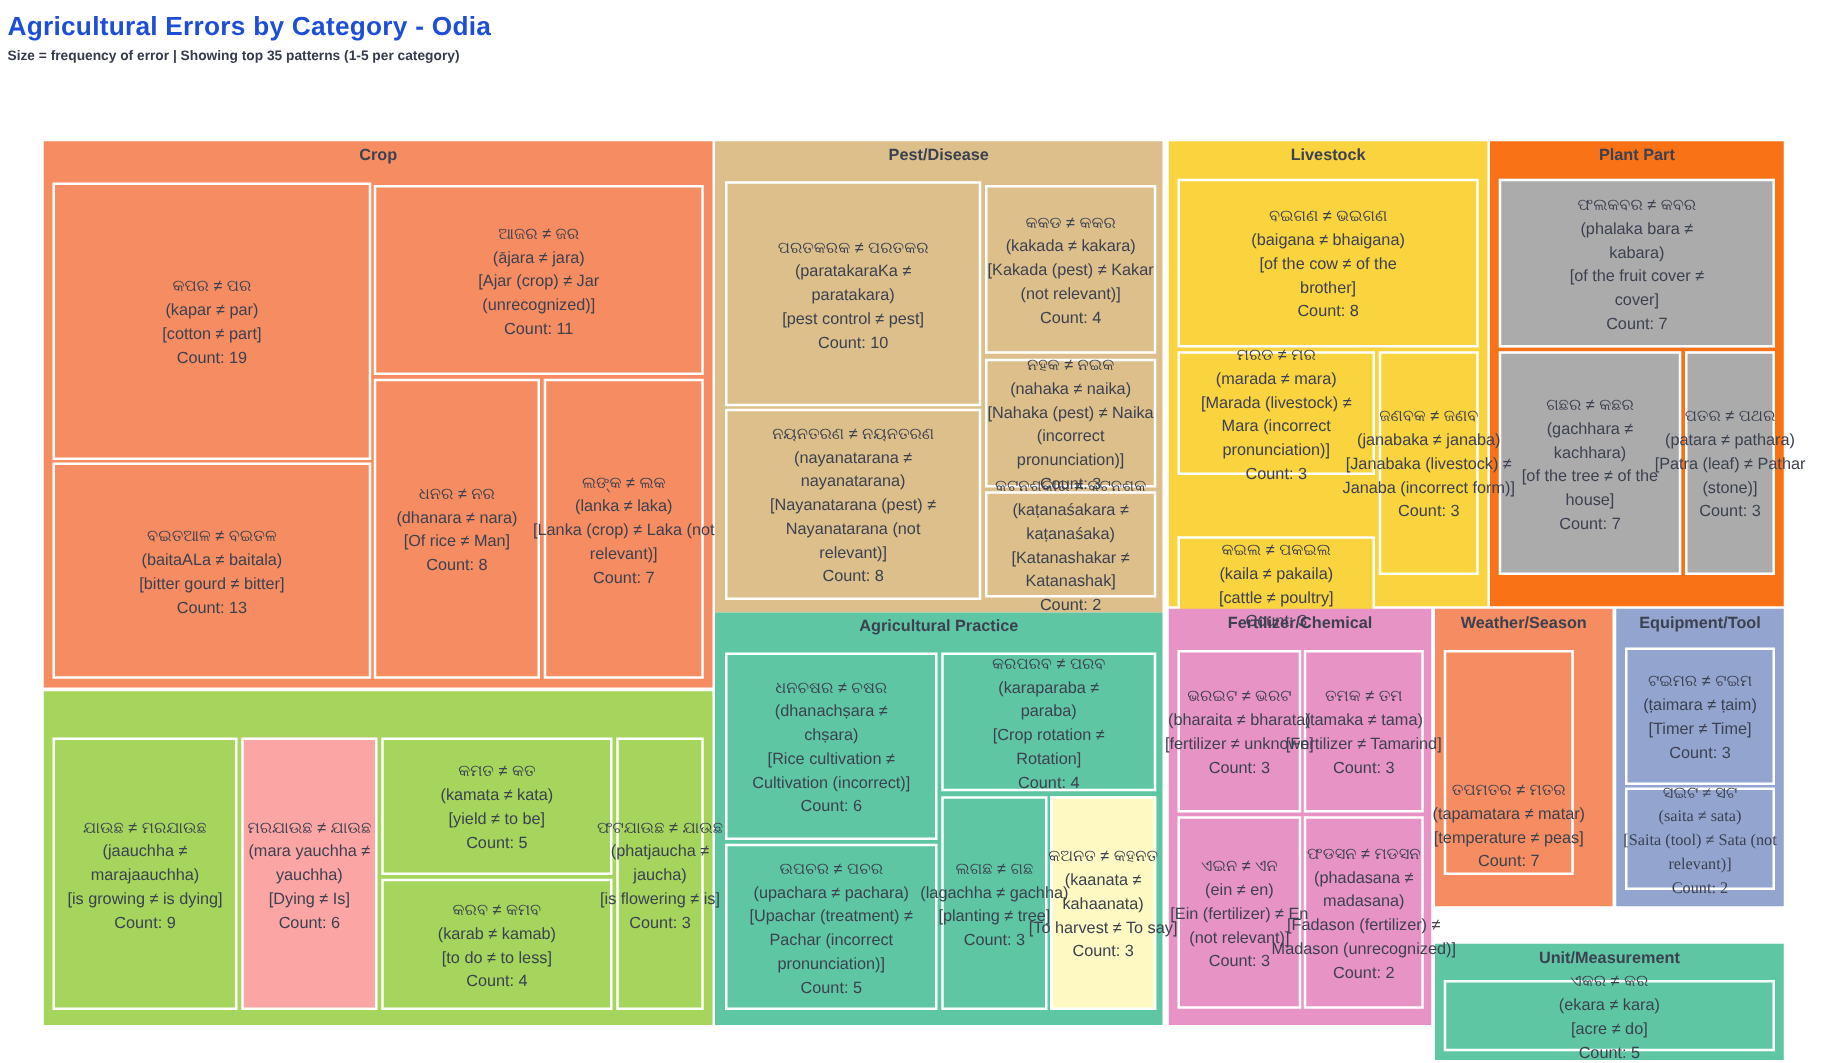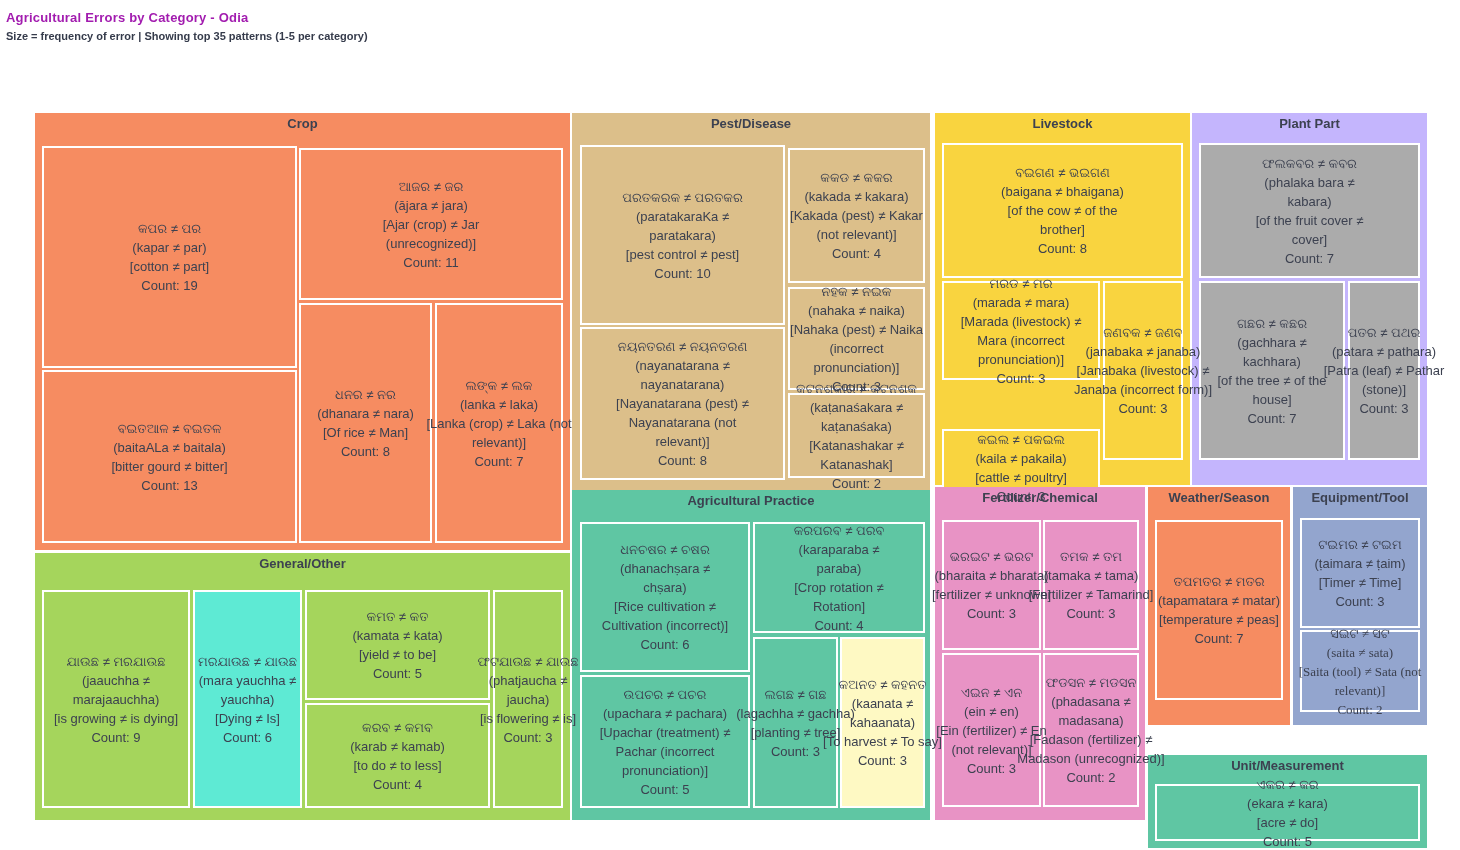--- a/index.html
+++ b/index.html
@@ -1,18 +1,18 @@
 <!DOCTYPE html>
 <html><head>
 <meta charset="utf-8">
 <style>
   html,body{margin:0;padding:0;background:#ffffff;width:1460px;height:850px;overflow:hidden;
     font-family:"Liberation Sans","DejaVu Sans",sans-serif;}
   #titlebar{position:absolute;left:6px;top:10px;width:900px;}
-  #chart-title{font-size:13px;font-weight:bold;color:#a21caf;letter-spacing:.2px;}
+  #chart-title{font-size:21px;font-weight:bold;color:#1d4ed8;letter-spacing:.2px;}
   #chart-subtitle{font-size:11px;font-weight:bold;color:#353b4b;margin-top:5px;}
   #treemap{position:absolute;left:35px;top:113px;width:1392px;height:707px;}
   .cat{position:absolute;box-sizing:border-box;}
   .cat-header{position:absolute;top:3px;left:0;width:100%;text-align:center;
     font-size:13px;font-weight:bold;color:#3c4150;z-index:3;cursor:pointer;}
   .cell{position:absolute;box-sizing:border-box;border:2.5px solid #ffffff;
     display:flex;align-items:center;justify-content:center;overflow:visible;cursor:pointer;}
   .txt{position:relative;z-index:2;text-align:center;width:max-content;}
   .ln{white-space:nowrap;font-size:13px;line-height:19px;color:#3c4150;}
 </style>
@@ -154,21 +154,21 @@
       </div>
       <div class="cell" style="left: 7px; top: 270px; width: 158px; height: 77px; background: rgb(249, 212, 63); margin-top: 46px;">
         <div class="txt">
           <div class="ln">କଇଲ ≠ ପକଇଲ</div>
           <div class="ln">(kaila ≠ pakaila)</div>
           <div class="ln">[cattle ≠ poultry]</div>
           <div class="ln">Count: 3</div>
         </div>
       </div>
     </div>
-  <div class="cat" style="left: 1157px; top: 0px; width: 235px; height: 372px; background: #c4b5fd;">
+  <div class="cat" style="left: 1157px; top: 0px; width: 235px; height: 372px; background: #f97316;">
     <div class="cat-header">Plant Part</div>
   <div class="cell" style="left: 7px; top: 30px; width: 221px; height: 135px; background: rgb(171, 171, 171);">
         <div class="txt">
           <div class="ln">ଫଲକବର ≠ କବର</div>
           <div class="ln">(phalaka bara ≠</div>
           <div class="ln">kabara)</div>
           <div class="ln">[of the fruit cover ≠</div>
           <div class="ln">cover]</div>
           <div class="ln">Count: 7</div>
         </div>
@@ -187,31 +187,30 @@
         <div class="txt">
           <div class="ln">ପତର ≠ ପଥର</div>
           <div class="ln">(patara ≠ pathara)</div>
           <div class="ln">[Patra (leaf) ≠ Pathar</div>
           <div class="ln">(stone)]</div>
           <div class="ln">Count: 3</div>
         </div>
       </div>
     </div>
   <div class="cat" style="left: 0px; top: 440px; width: 535px; height: 267px; background: rgb(165, 213, 92);">
-    <div class="cat-header">General/Other</div>
   <div class="cell" style="left: 7px; top: 37px; width: 148px; height: 218px; background: rgb(165, 213, 92);">
         <div class="txt">
           <div class="ln">ଯାଉଛ ≠ ମରଯାଉଛ</div>
           <div class="ln">(jaauchha ≠</div>
           <div class="ln">marajaauchha)</div>
           <div class="ln">[is growing ≠ is dying]</div>
           <div class="ln">Count: 9</div>
         </div>
       </div>
-      <div class="cell" style="left: 158px; top: 37px; width: 109px; height: 218px; background: #5eead4;">
+      <div class="cell" style="left: 158px; top: 37px; width: 109px; height: 218px; background: #fca5a5;">
         <div class="txt">
           <div class="ln">ମରଯାଉଛ ≠ ଯାଉଛ</div>
           <div class="ln">(mara yauchha ≠</div>
           <div class="ln">yauchha)</div>
           <div class="ln">[Dying ≠ Is]</div>
           <div class="ln">Count: 6</div>
         </div>
       </div>
       <div class="cell" style="left: 270px; top: 37px; width: 185px; height: 110px; background: rgb(165, 213, 92);">
         <div class="txt">
@@ -322,21 +321,21 @@
           <div class="ln">(phadasana ≠</div>
           <div class="ln">madasana)</div>
           <div class="ln">[Fadason (fertilizer) ≠</div>
           <div class="ln">Madason (unrecognized)]</div>
           <div class="ln">Count: 2</div>
         </div>
       </div>
     </div>
   <div class="cat" style="left: 1113px; top: 374px; width: 142px; height: 238px; background: rgb(246, 140, 97);">
     <div class="cat-header">Weather/Season</div>
-  <div class="cell" style="left: 7px; top: 33px; width: 128px; height: 180px; background: rgb(246, 140, 97);">
+  <div class="cell" style="left: 7px; top: 33px; width: 104px; height: 180px; background: rgb(246, 140, 97); align-items: flex-end;">
         <div class="txt">
           <div class="ln">ତପମତର ≠ ମତର</div>
           <div class="ln">(tapamatara ≠ matar)</div>
           <div class="ln">[temperature ≠ peas]</div>
           <div class="ln">Count: 7</div>
         </div>
       </div>
     </div>
   <div class="cat" style="left: 1258px; top: 374px; width: 134px; height: 238px; background: rgb(147, 165, 206);">
     <div class="cat-header">Equipment/Tool</div>

